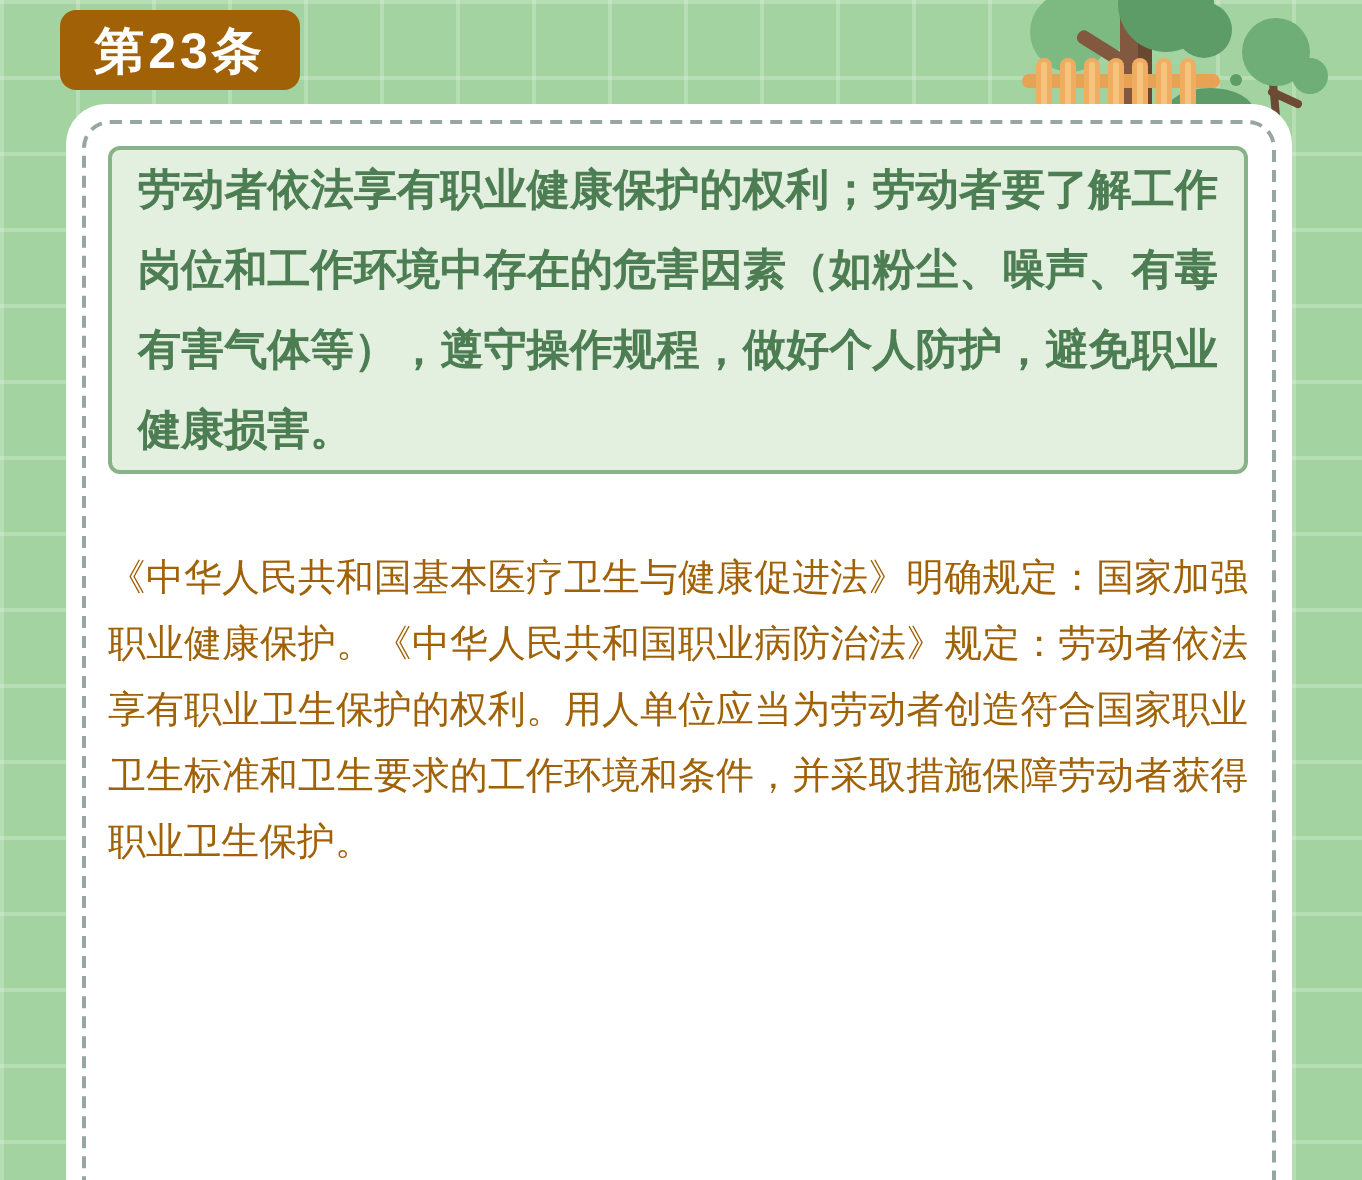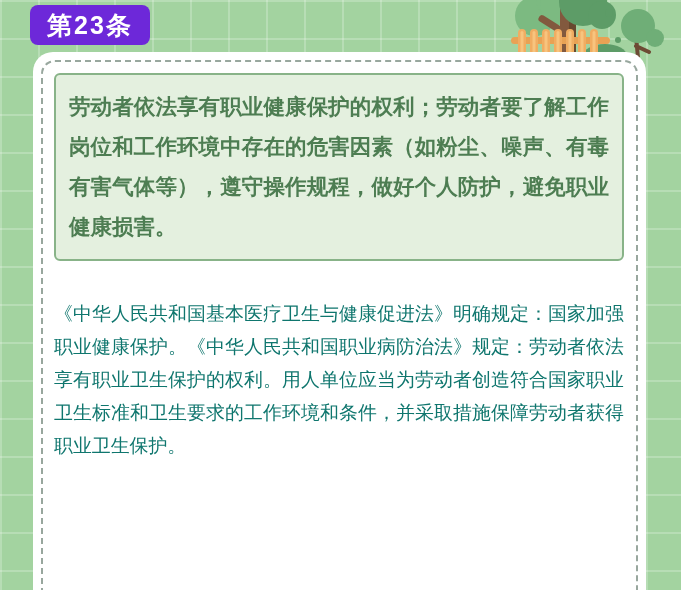--- a/index.html
+++ b/index.html
@@ -14,21 +14,21 @@
       linear-gradient(to bottom, rgba(255,255,255,0.22) 0 2px, transparent 2px 38px);
     background-size:38px 38px;
     font-family:"Liberation Sans","DejaVu Sans",sans-serif;
   }
   .illustration{
     position:absolute;left:505px;top:0;width:176px;height:60px;z-index:1;
   }
   .badge{
     position:absolute;left:30px;top:5px;z-index:3;
     width:120px;height:40px;
-    background:#6d28d9;border-radius:8px;
+    background:#a16207;border-radius:8px;
     color:#ffffff;font-size:25px;font-weight:700;letter-spacing:2px;
     display:flex;align-items:center;justify-content:center;
   }
   .card{
     position:absolute;left:33px;top:52px;z-index:2;
     width:613px;height:545px;
     background:#ffffff;
     border-radius:20px 20px 0 0;
   }
   .dashes{
@@ -36,31 +36,31 @@
     border:2px dashed #98a79e;border-radius:14px;
     pointer-events:none;
   }
   .content{
     position:absolute;left:21px;top:21px;width:570px;
   }
   .highlight{
     box-sizing:border-box;width:570px;
     background:#e4f0df;
     border:2px solid #88b388;border-radius:6px;
-    padding:12px 13px;
+    padding:0 13px;
   }
   .highlight p{
     margin:0;
     font-size:21.5px;line-height:40px;font-weight:700;
     color:#4d7d52;text-align:justify;
   }
   p.body{
     width:570px;margin:36px 4px 0 0;
     font-size:18.9px;line-height:33px;
-    color:#0f766e;text-align:justify;
+    color:#a16207;text-align:justify;
   }
   p.body + p.body{margin-top:22px;}
 </style>
 </head>
 <body>
 
 <svg class="illustration" viewBox="0 0 176 60" xmlns="http://www.w3.org/2000/svg" aria-hidden="true">
   <g>
     <circle cx="30" cy="16" r="20" fill="#7cba81"></circle>
     <circle cx="47" cy="0" r="16" fill="#7cba81"></circle>

